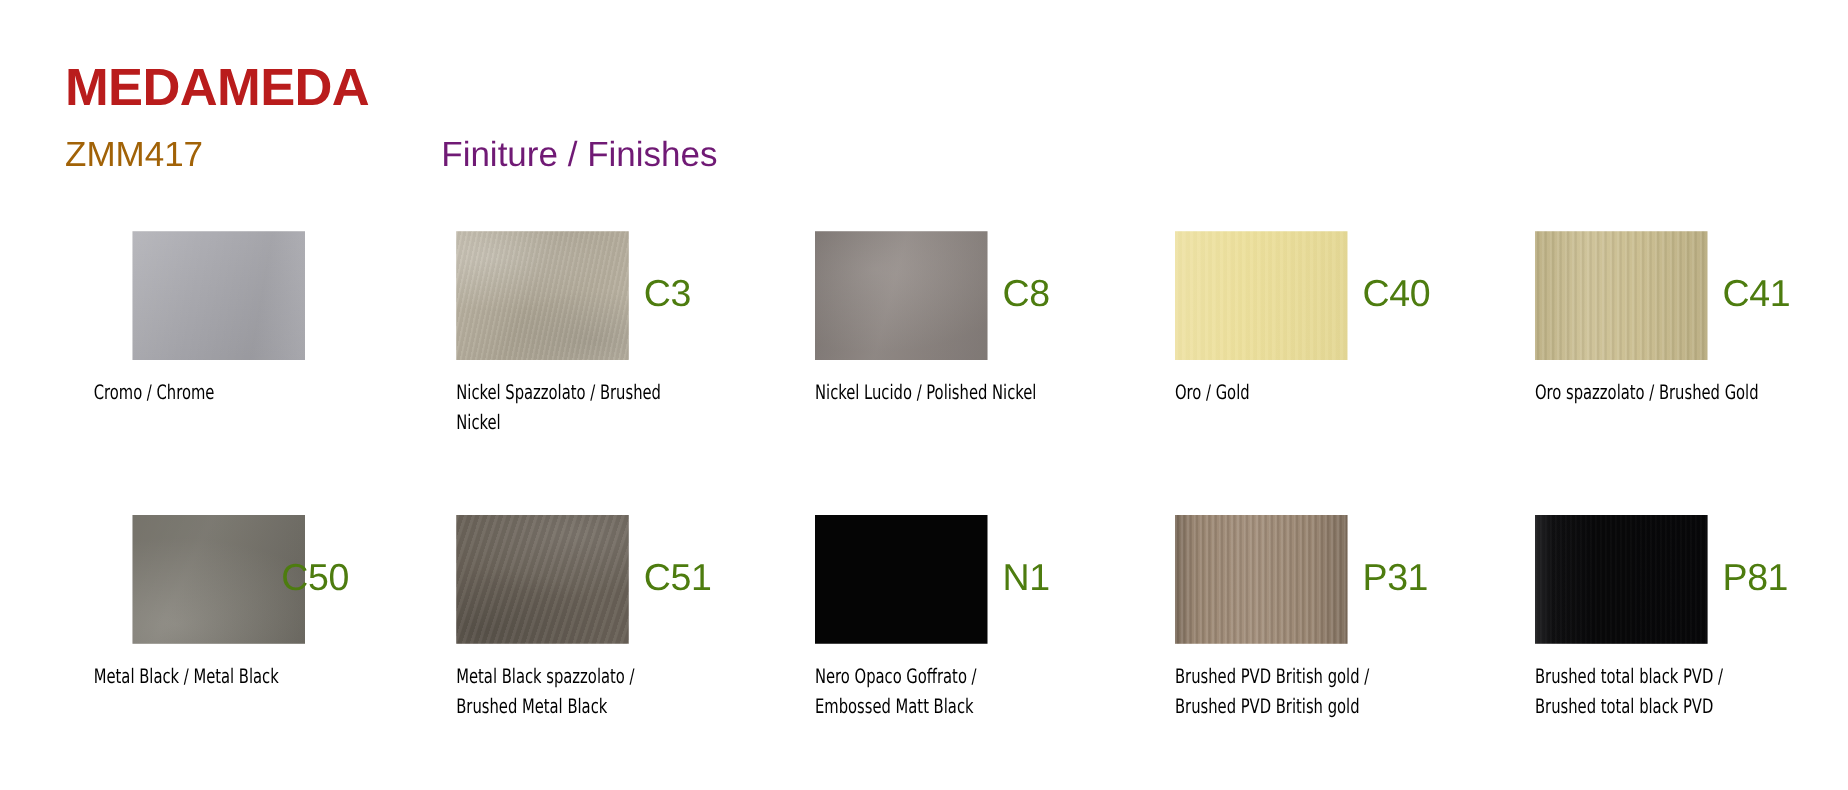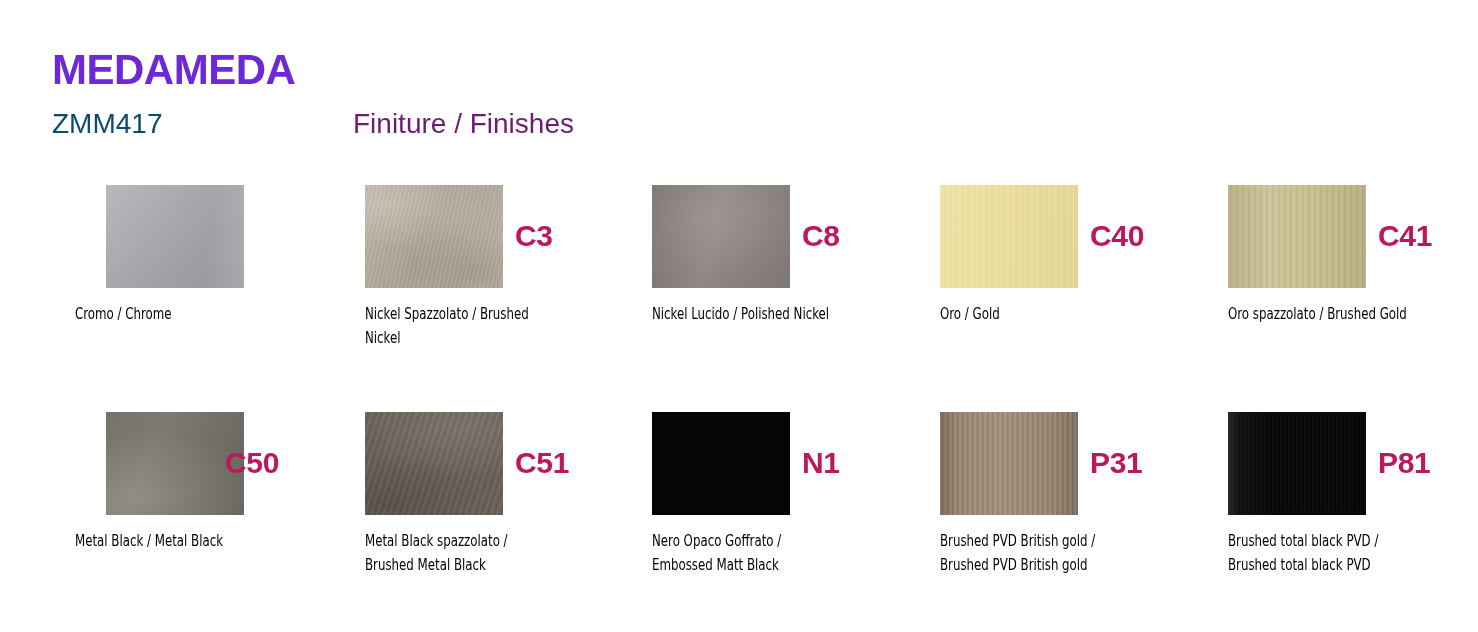--- a/index.html
+++ b/index.html
@@ -17,30 +17,30 @@
   }
 
   
   #page-title {
     position: absolute;
     left: 52px; top: 21px;
     font-size: 42px;
     font-weight: bold;
     letter-spacing: -0.5px;
     line-height: 1;
-    color: #6d28d9;
+    color: #b91c1c;
     white-space: nowrap;
   }
   #product-code {
     position: absolute;
     left: 52px; top: 110px;
     font-size: 28px;
     font-weight: normal;
     line-height: 1;
-    color: #0c4a6e;
+    color: #a16207;
     white-space: nowrap;
   }
   #section-heading {
     position: absolute;
     left: 353px; top: 110px;
     font-size: 28px;
     font-weight: normal;
     line-height: 1;
     color: #701a75;
     white-space: nowrap;
@@ -195,23 +195,23 @@
       rgba(255,255,255,0.025) 0px, rgba(255,255,255,0.025) 1px,
       rgba(0,0,0,0.04) 2px, rgba(0,0,0,0.04) 4px);
   }
 
   
   .finish-code {
     position: absolute;
     left: 150px;
     top: 36px;
     font-size: 30px;
-    font-weight: bold;
+    font-weight: normal;
     line-height: 1;
-    color: #be185d;
+    color: #4d7c0f;
     white-space: nowrap;
     letter-spacing: -0.3px;
   }
   .finish-code:empty { display: none; }
 
   
   .finish-caption {
     position: absolute;
     left: 0;
     top: 117px;

